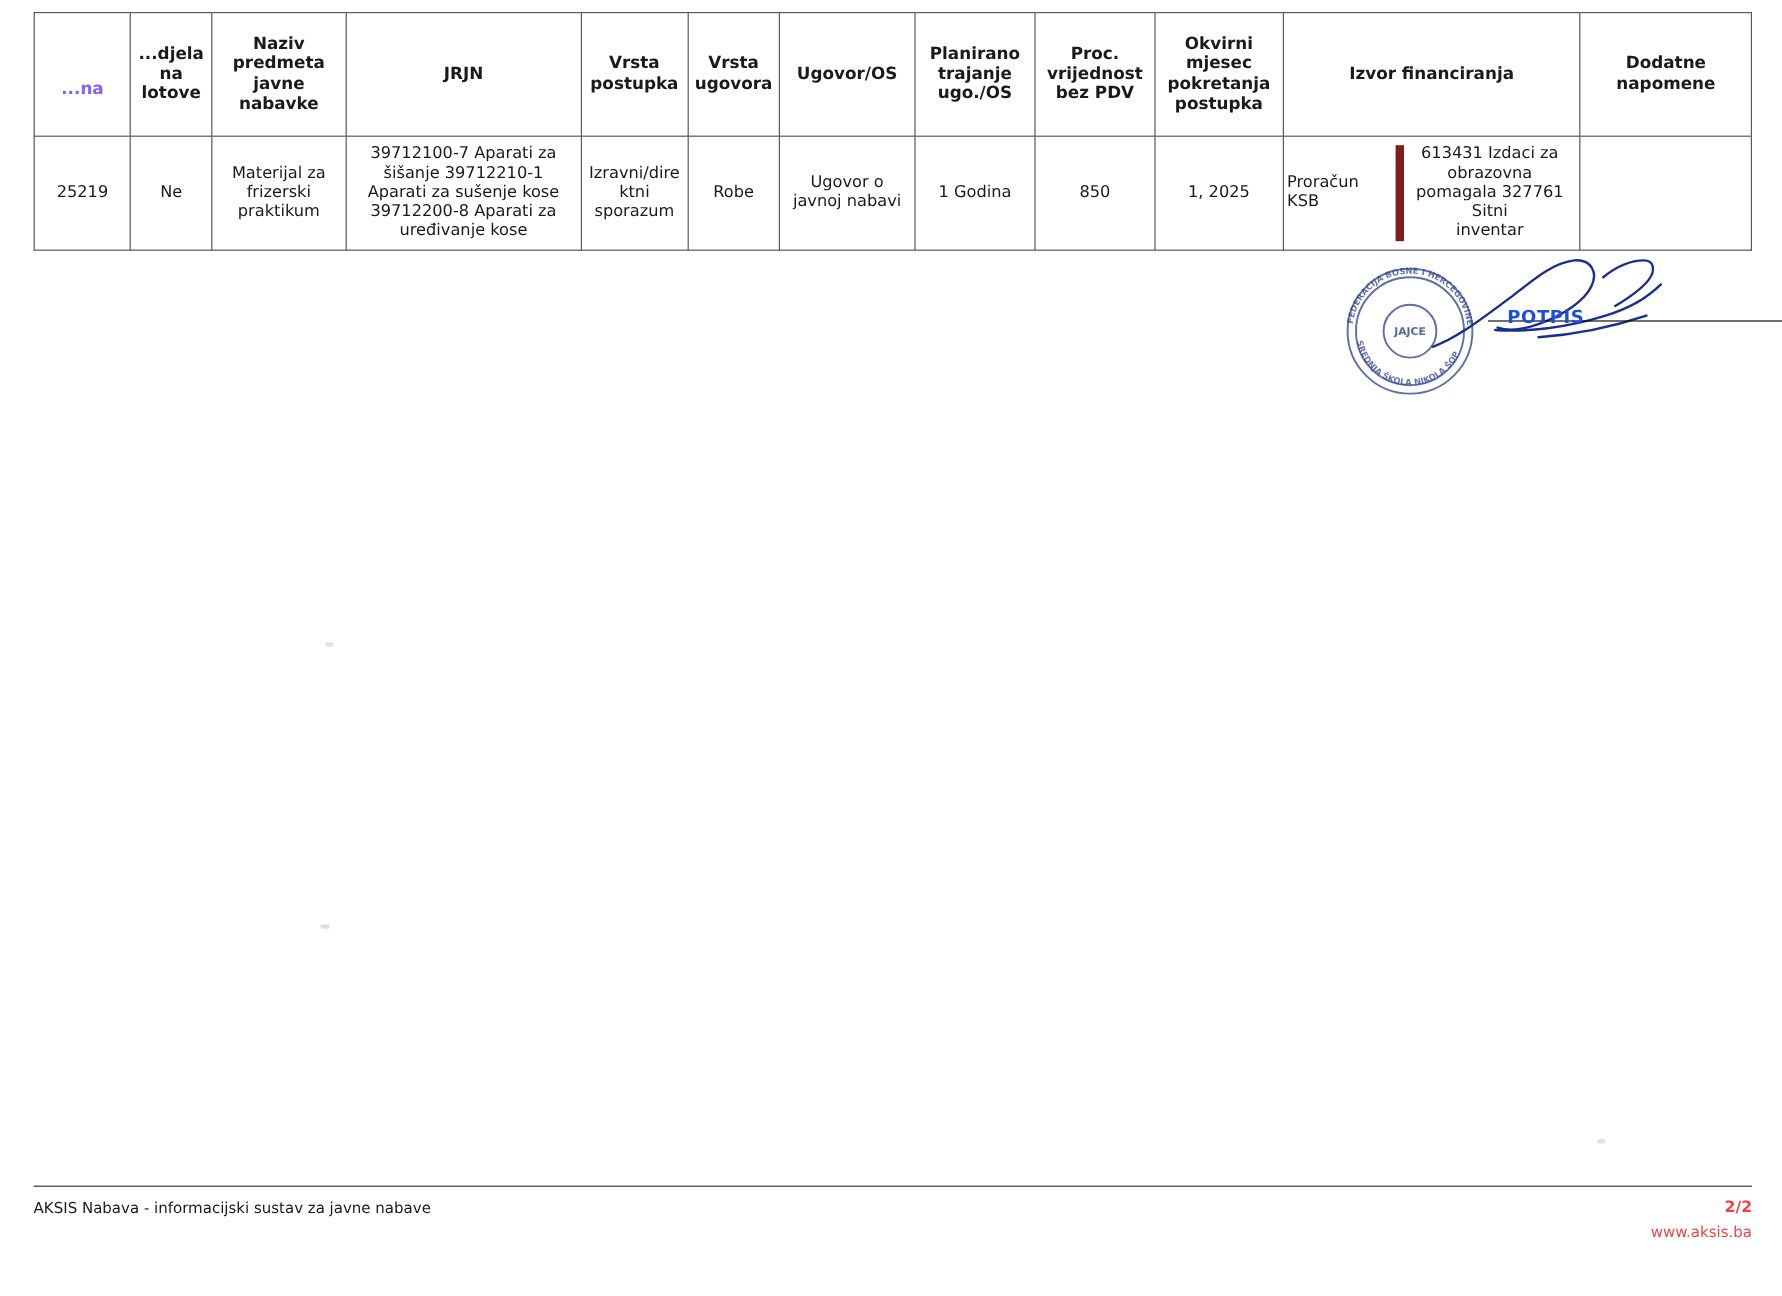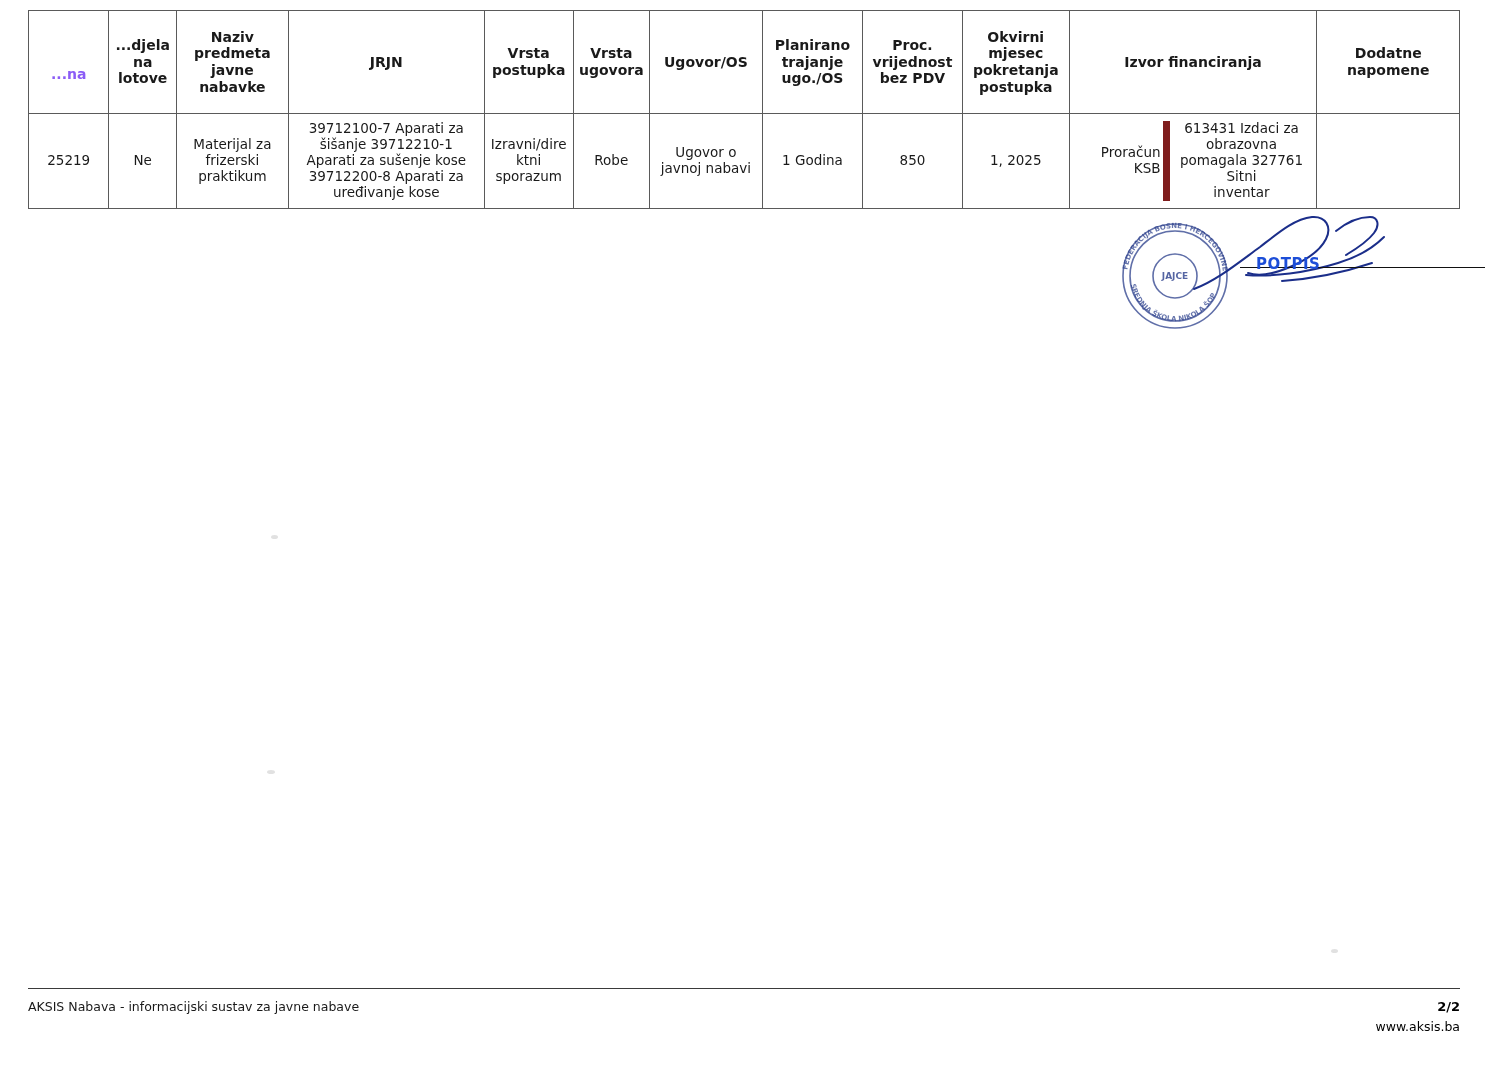--- a/index.html
+++ b/index.html
@@ -142,21 +142,21 @@
     line-height: 1.55;
     color: #1a1a1a;
   }
   .footer-right {
     position: absolute;
     right: 0;
     top: 8px;
     text-align: right;
     font-size: 12.5px;
     line-height: 1.55;
-    color: #000000;
+    color: #ef4444;
   }
   .footer-right .pageno {
     font-weight: bold;
     font-size: 13px;
   }
 
   
   .speckle {
     position: absolute;
     background: #c9c9c9;
@@ -258,21 +258,21 @@
           <td>Robe</td>
           <td>
             <div>Ugovor o</div>
             <div>javnoj nabavi</div>
           </td>
           <td>1 Godina</td>
           <td class="amount-cell">850</td>
           <td>1, 2025</td>
           <td>
             <div style="display:flex; align-items:center; justify-content:flex-start;">
-              <div style="width:88px; text-align:right;">
+              <div style="width:88px; text-align:left;">
                 <div>Proračun</div>
                 <div>KSB</div>
               </div>
               <div style="flex:1; text-align:center; border-left:7px solid #7f1d1d; padding:0 4px; margin-left:2px;">
                 <div>613431 Izdaci za obrazovna</div>
                 <div>pomagala 327761 Sitni</div>
                 <div>inventar</div>
               </div>
             </div>
           </td>

